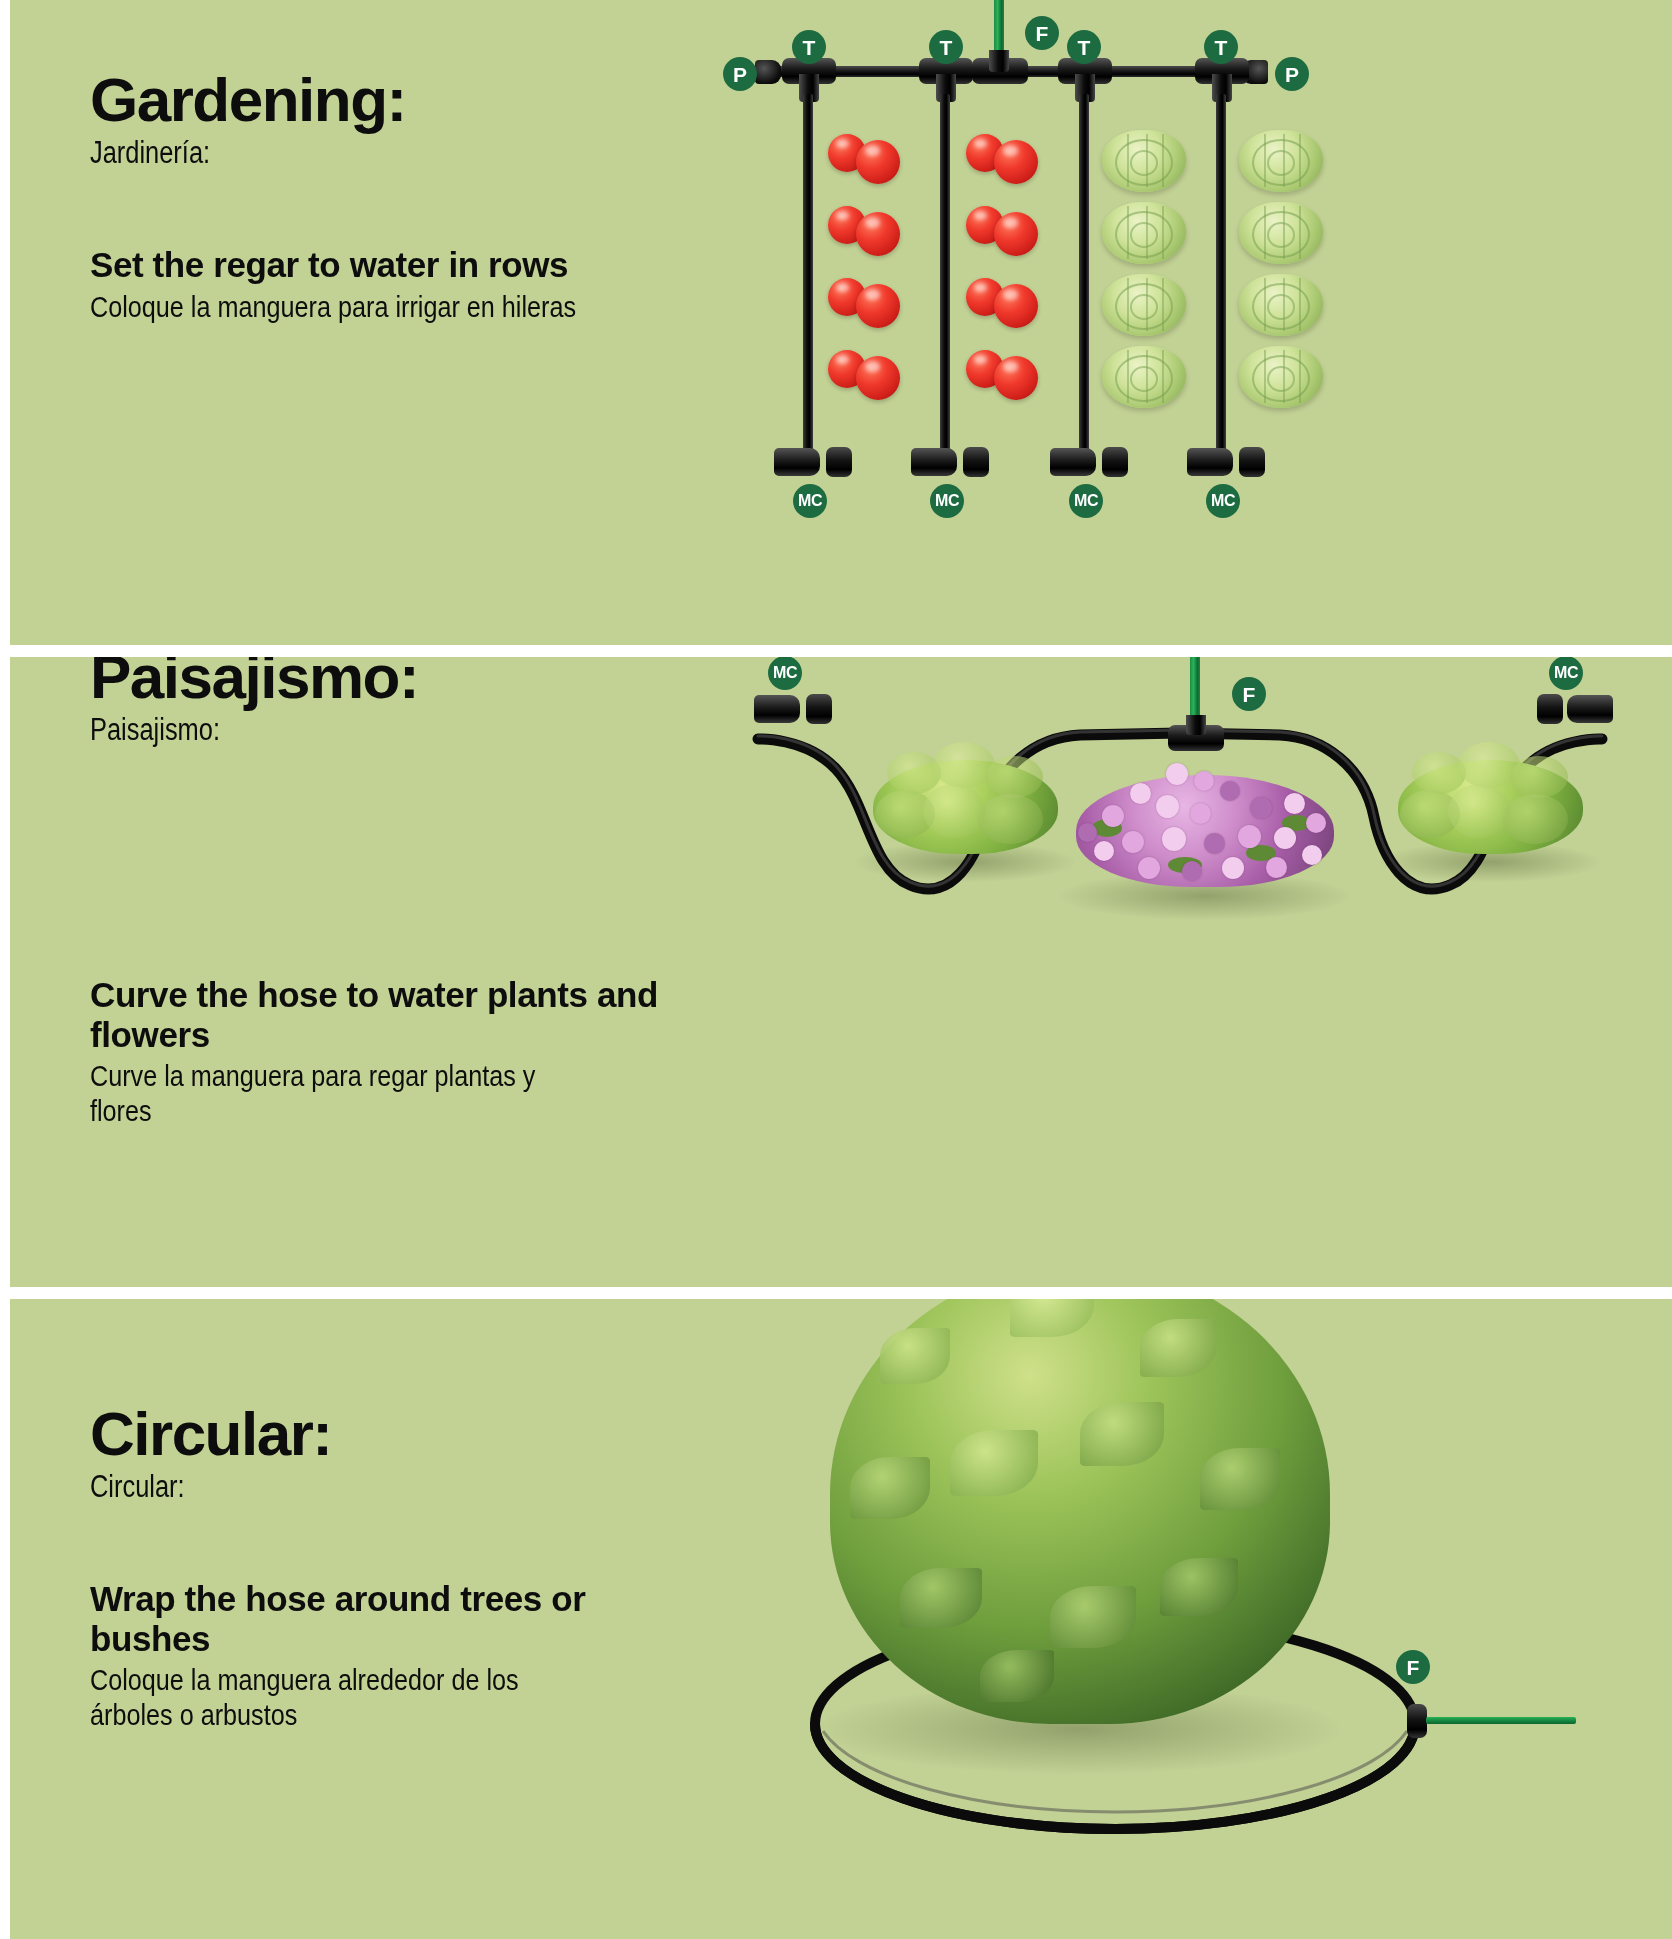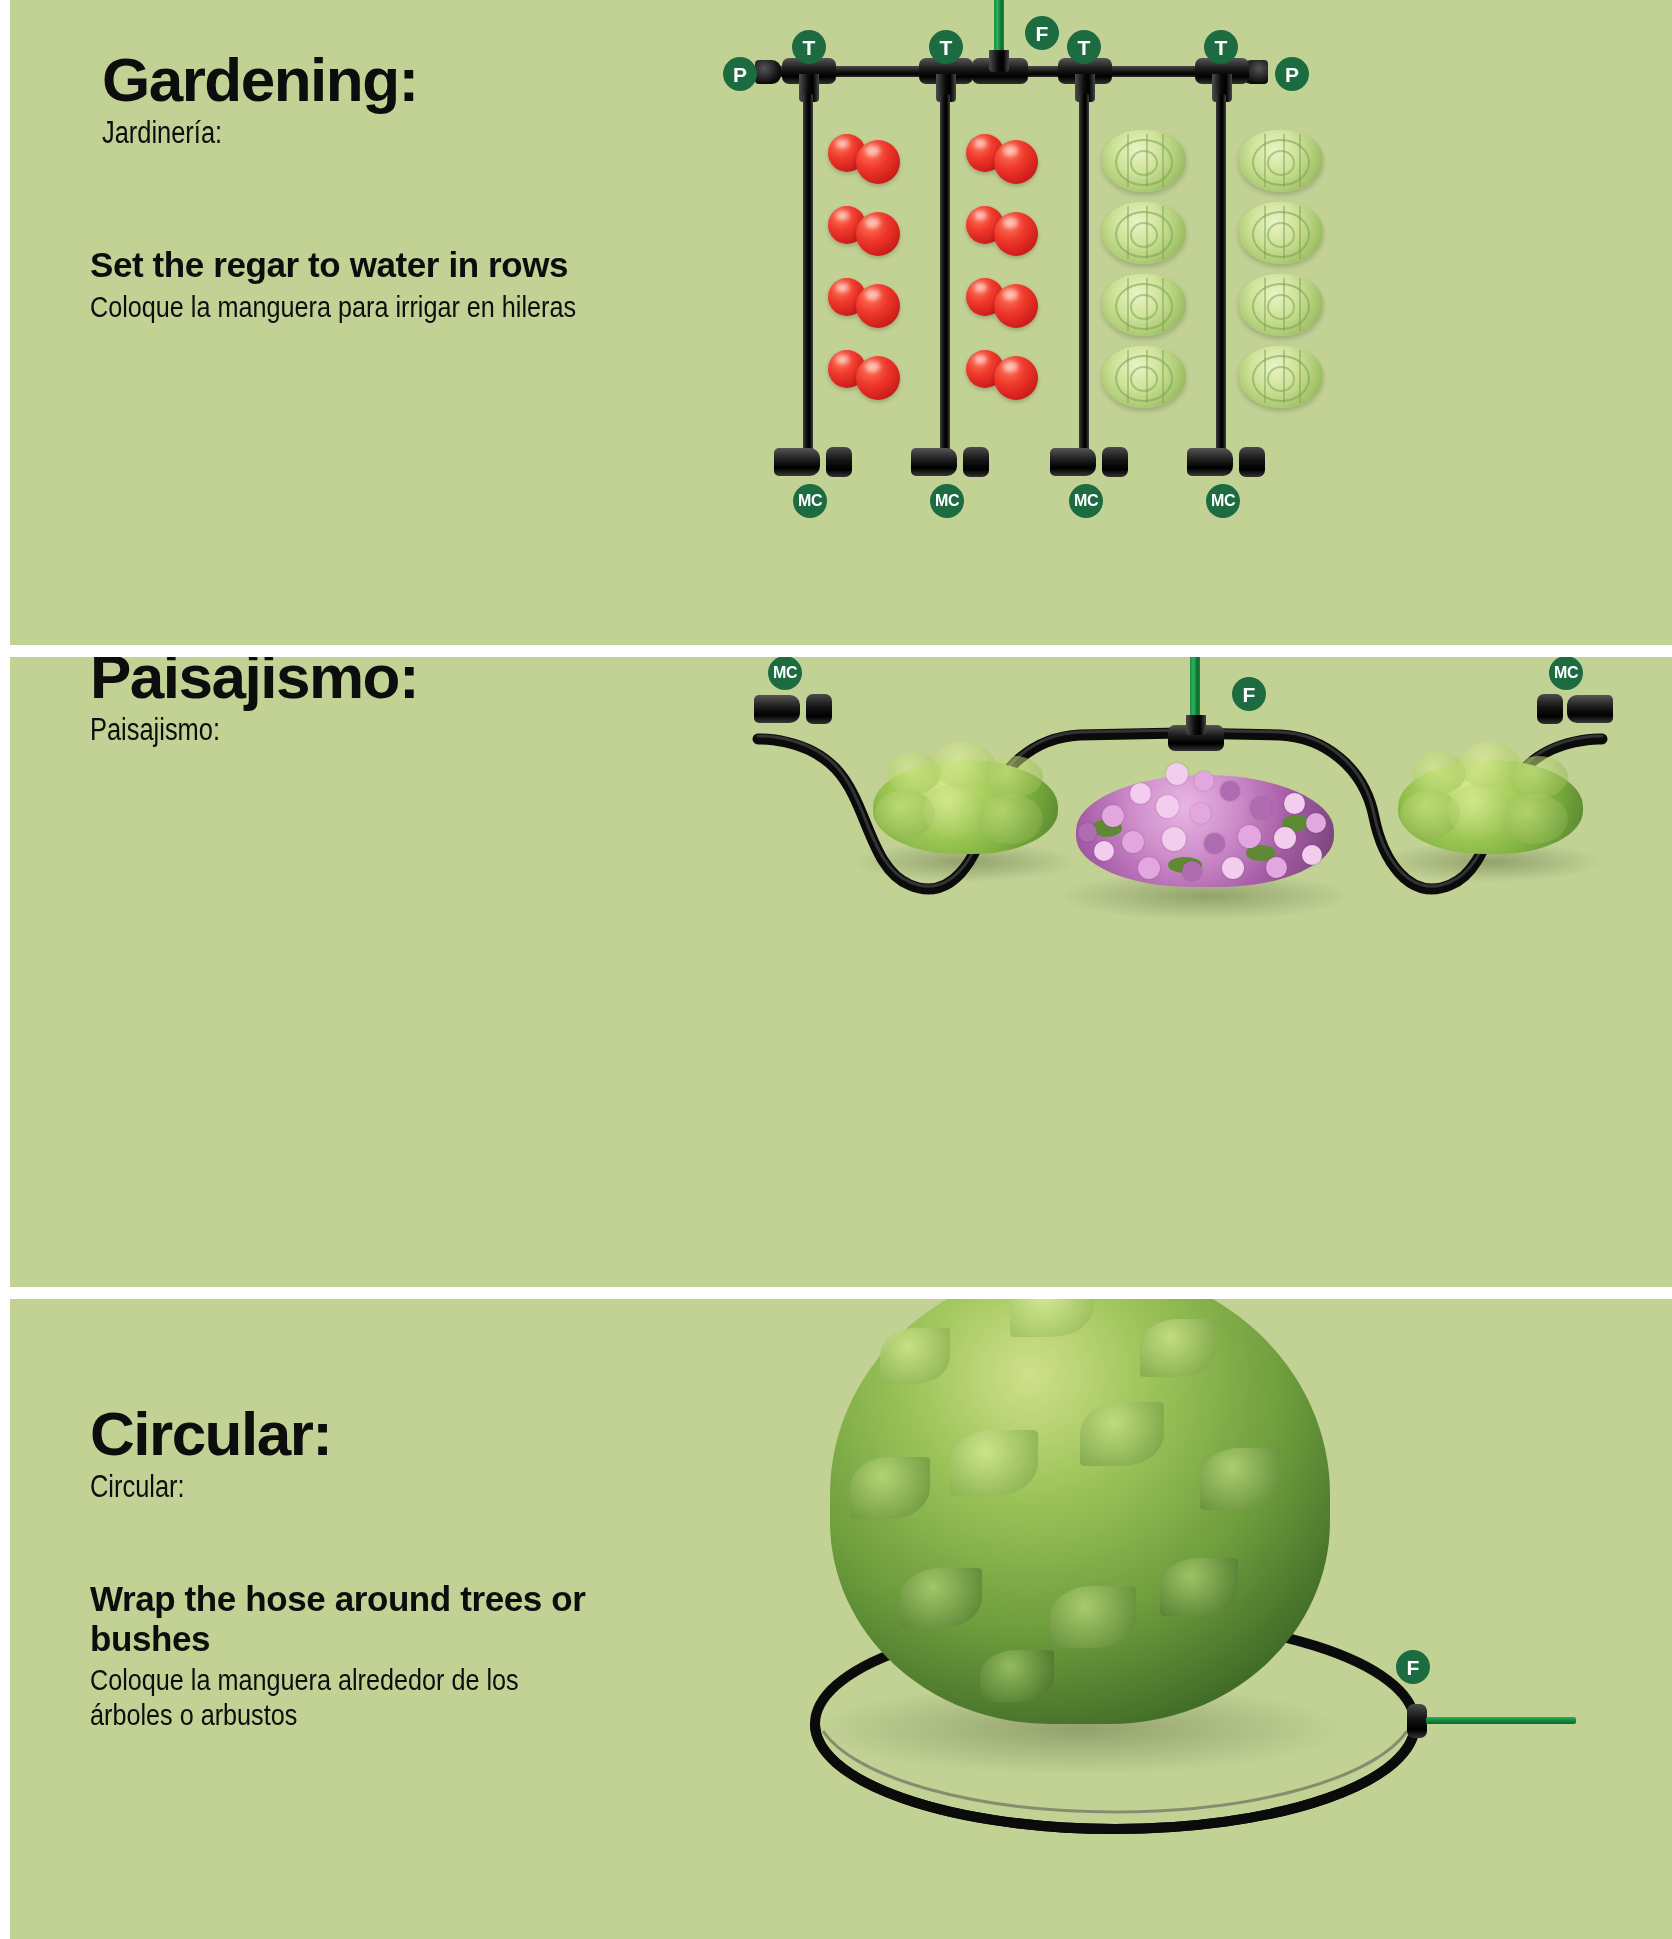--- a/index.html
+++ b/index.html
@@ -110,21 +110,21 @@
     background:radial-gradient(circle at 40% 24%,#cfe08a 0%,#9dc45a 26%,#6f9e3d 55%,#3f6a27 82%,#2c4d1c 100%);}
   .bush-leaf{position:absolute;border-radius:50% 6% 50% 6%;opacity:.85;}
 </style>
 </head>
 <body>
 
 <div class="page">
 
   <section class="panel" id="panel-gardening">
 
-    <div class="txt" style="top:50px;margin-left:12px;">
+    <div class="txt" style="top:70px;">
       <div class="h1">Gardening:</div>
       <div class="h1-es">Jardinería:</div>
     </div>
 
     <div class="txt" style="top:245px;width:760px;">
       <div class="h2">Set the regar to water in rows</div>
       <div class="h2-es">Coloque la manguera para irrigar en hileras</div>
     </div>
 
     <div>
@@ -289,20 +289,24 @@
     </div>
   </section>
 
   <section class="panel" id="panel-landscaping">
 
     <div class="txt" style="top:-10px;">
       <div class="h1">Paisajismo:</div>
       <div class="h1-es">Paisajismo:</div>
     </div>
 
+    <div class="txt" style="top:318px;width:600px;">
+      <div class="h2">Curve the hose to water plants and flowers</div>
+      <div class="h2-es">Curve la manguera para regar plantas y flores</div>
+    </div>
 
     <div class="scene2">
 
       <div class="shadow-el" style="left:845px;top:185px;width:220px;height:40px;"></div>
       <div class="shadow-el" style="left:1050px;top:215px;width:290px;height:48px;"></div>
       <div class="shadow-el" style="left:1370px;top:185px;width:220px;height:40px;"></div>
 
       <svg class="hose-svg" style="left:740px;top:40px;" width="880" height="240" viewBox="0 0 880 240">
         <path d="M8,42 C8,42 56,40 86,72 C118,106 120,172 160,188 C202,206 228,160 236,120
                  C246,70 286,40 330,38 L430,36 L530,38 C574,40 614,70 624,120

